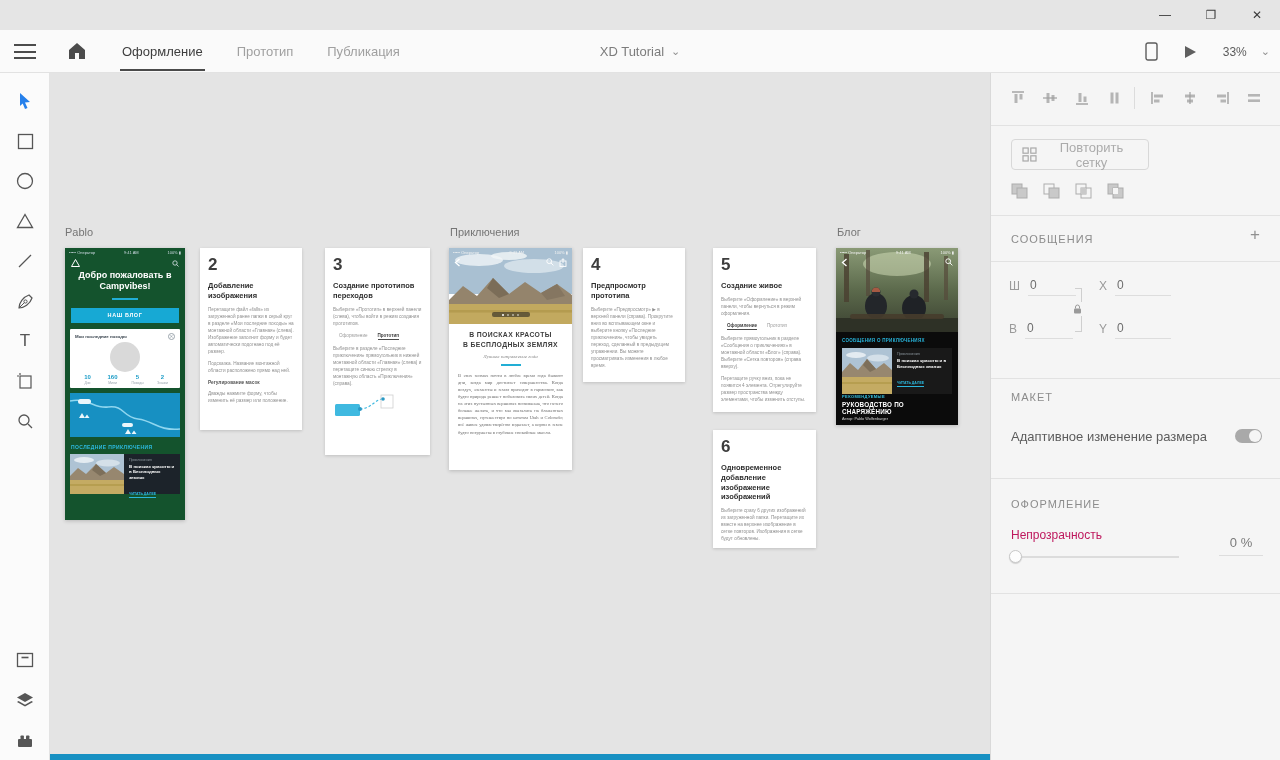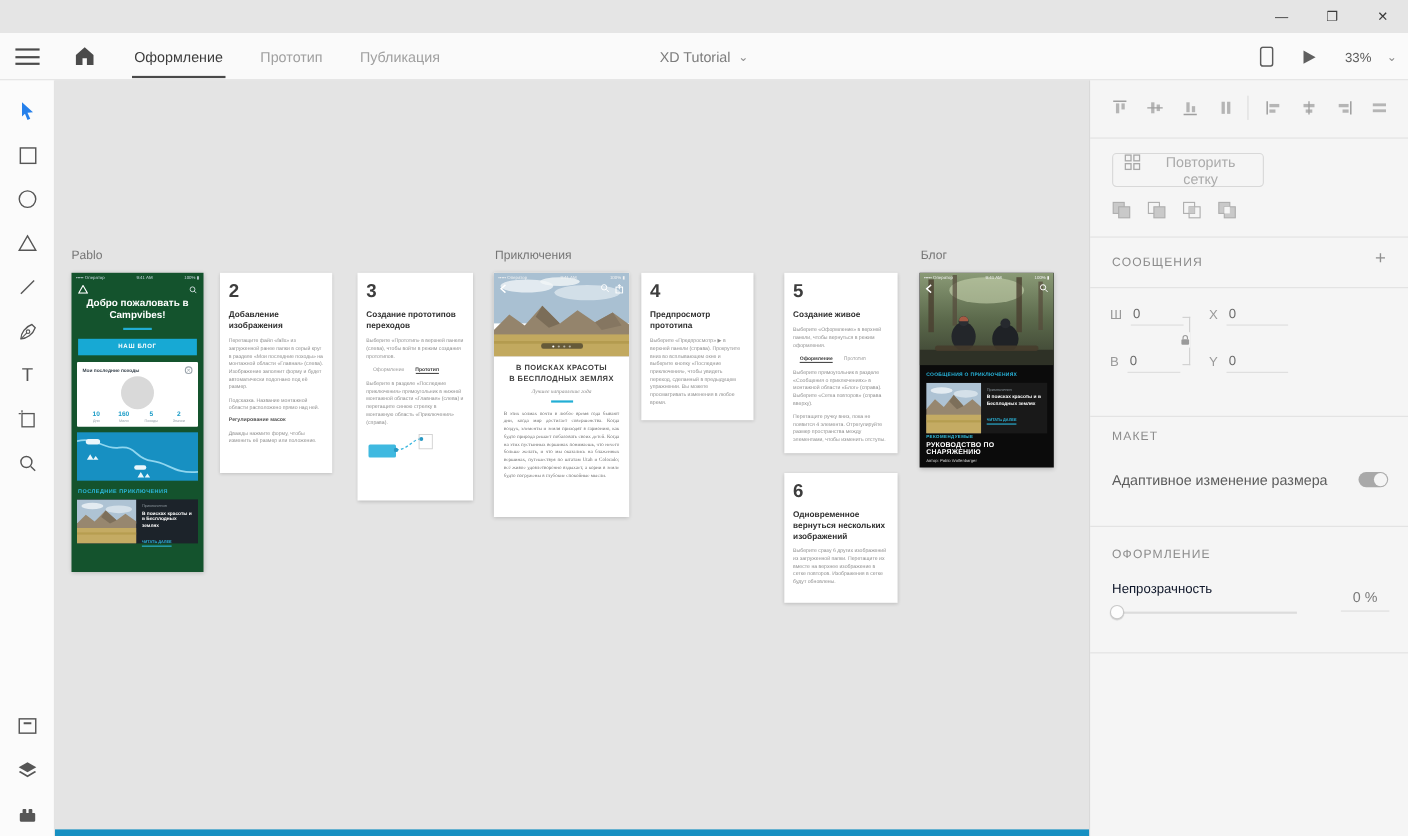--- a/index.html
+++ b/index.html
@@ -90,33 +90,33 @@
   .byline { font-size:3.8px; color:#d5d5d5; margin-top:2px; }
   .blog-black { position:absolute; top:84px; left:0; right:0; bottom:0; padding:6px; }
   .blog-sec-h { font-size:4.5px; font-weight:bold; color:#28b5dc; letter-spacing:.3px; }
   .blog-card { margin-top:5px; height:46px; background:#191919; display:flex; }
 
   
   .rightpanel { position:absolute; left:990px; top:73px; width:290px; height:687px; background:#f5f5f5; border-left:1px solid #d9d9d9; }
   .rp-div { position:absolute; left:0; width:100%; height:1px; background:#e2e2e2; }
   .rp-icon-btn { position:absolute; width:26px; height:26px; display:flex; align-items:center; justify-content:center; }
   .vdiv { position:absolute; width:1px; background:#dcdcdc; }
-  .repeat-btn { position:absolute; left:20px; top:66px; width:138px; height:31px; border:1px solid #d8d8d8; border-radius:4px; background:transparent; display:flex; align-items:flex-start; gap:8px; padding:0 10px; font-family:inherit; }
+  .repeat-btn { position:absolute; left:20px; top:66px; width:138px; height:31px; border:1px solid #d8d8d8; border-radius:4px; background:transparent; display:flex; align-items:center; gap:8px; padding:0 10px; font-family:inherit; }
   .repeat-lbl { font-size:13px; color:#ababab; }
   .sec-label { position:absolute; left:20px; font-size:11px; color:#8c8c8c; letter-spacing:1px; }
   .plus { position:absolute; right:20px; font-size:17px; color:#909090; font-weight:300; }
   .f-row { position:absolute; display:flex; align-items:flex-end; gap:8px; }
   .f-lbl { font-size:12px; color:#9a9a9a; padding-bottom:3px; }
   .field { display:inline-block; border-bottom:1px solid #ddd; color:#6d6d6d; font-size:12px; padding:0 2px 3px; }
   .bracket { position:absolute; left:1074px; top:288px; width:7px; height:44px; border-top:1px solid #cfcfcf; border-right:1px solid #cfcfcf; border-bottom:1px solid #cfcfcf; }
   .lock-wrap { position:absolute; left:1073px; top:302px; background:#f5f5f5; padding:2px 0; }
   .resp-label { position:absolute; left:20px; top:356px; font-size:13px; color:#5c5c5c; }
   .toggle { position:absolute; left:244px; top:356px; width:27px; height:14px; border-radius:7px; background:#a9a9a9; }
   .toggle .knob { position:absolute; right:1px; top:1px; width:12px; height:12px; border-radius:50%; background:#f5f5f5; }
-  .op-label { position:absolute; left:20px; top:455px; font-size:12px; color:#0f172a; }
+  .op-label { position:absolute; left:20px; top:455px; font-size:12px; color:#be185d; }
   .slider { position:absolute; left:20px; top:483px; width:168px; height:2px; background:#dcdcdc; }
   .slider .knob { position:absolute; left:-2px; top:-6px; width:13px; height:13px; border-radius:50%; background:#fdfdfd; border:1px solid #c8c8c8; box-shadow:0 1px 1px rgba(0,0,0,.15); }
   .op-value { position:absolute; left:228px; top:462px; width:44px; text-align:center; font-size:13px; color:#7a7a7a; border-bottom:1px solid #ddd; padding-bottom:5px; }
 
   svg { display:block; }
 </style>
 </head>
 <body>
 
 <div class="titlebar">
@@ -412,21 +412,21 @@
     <div class="minitabs">
       <span class="mt active">Оформление</span>
       <span class="mt">Прототип</span>
     </div>
     <p class="tbody">Выберите прямоугольник в разделе «Сообщения о приключениях» в монтажной области «Блог» (справа). Выберите «Сетка повторов» (справа вверху).</p>
     <p class="tbody">Перетащите ручку вниз, пока не появится 4 элемента. Отрегулируйте размер пространства между элементами, чтобы изменить отступы.</p>
   </div>
 
   <div class="tcard" style="left:663px; top:357px; width:103px; height:118px">
     <div class="tnum">6</div>
-    <div class="ttitle">Одновременное вернуться нескольких изображений</div>
+    <div class="ttitle">Одновременное добавление изображение изображений</div>
     <p class="tbody">Выберите сразу 6 других изображений из загруженной папки. Перетащите их вместе на верхнее изображение в сетке повторов. Изображения в сетке будут обновлены.</p>
   </div>
 
   <div class="artboard blog-ab" style="left:786px; top:175px; width:122px; height:177px">
     <svg class="blog-photo" viewBox="0 0 122 84" preserveAspectRatio="none">
       <defs>
           <linearGradient id="fg" x1="0" y1="0" x2="0" y2="1">
             <stop offset="0" stop-color="#8a9a76"></stop>
             <stop offset="0.5" stop-color="#5c6a4c"></stop>
             <stop offset="1" stop-color="#3a4030"></stop>

